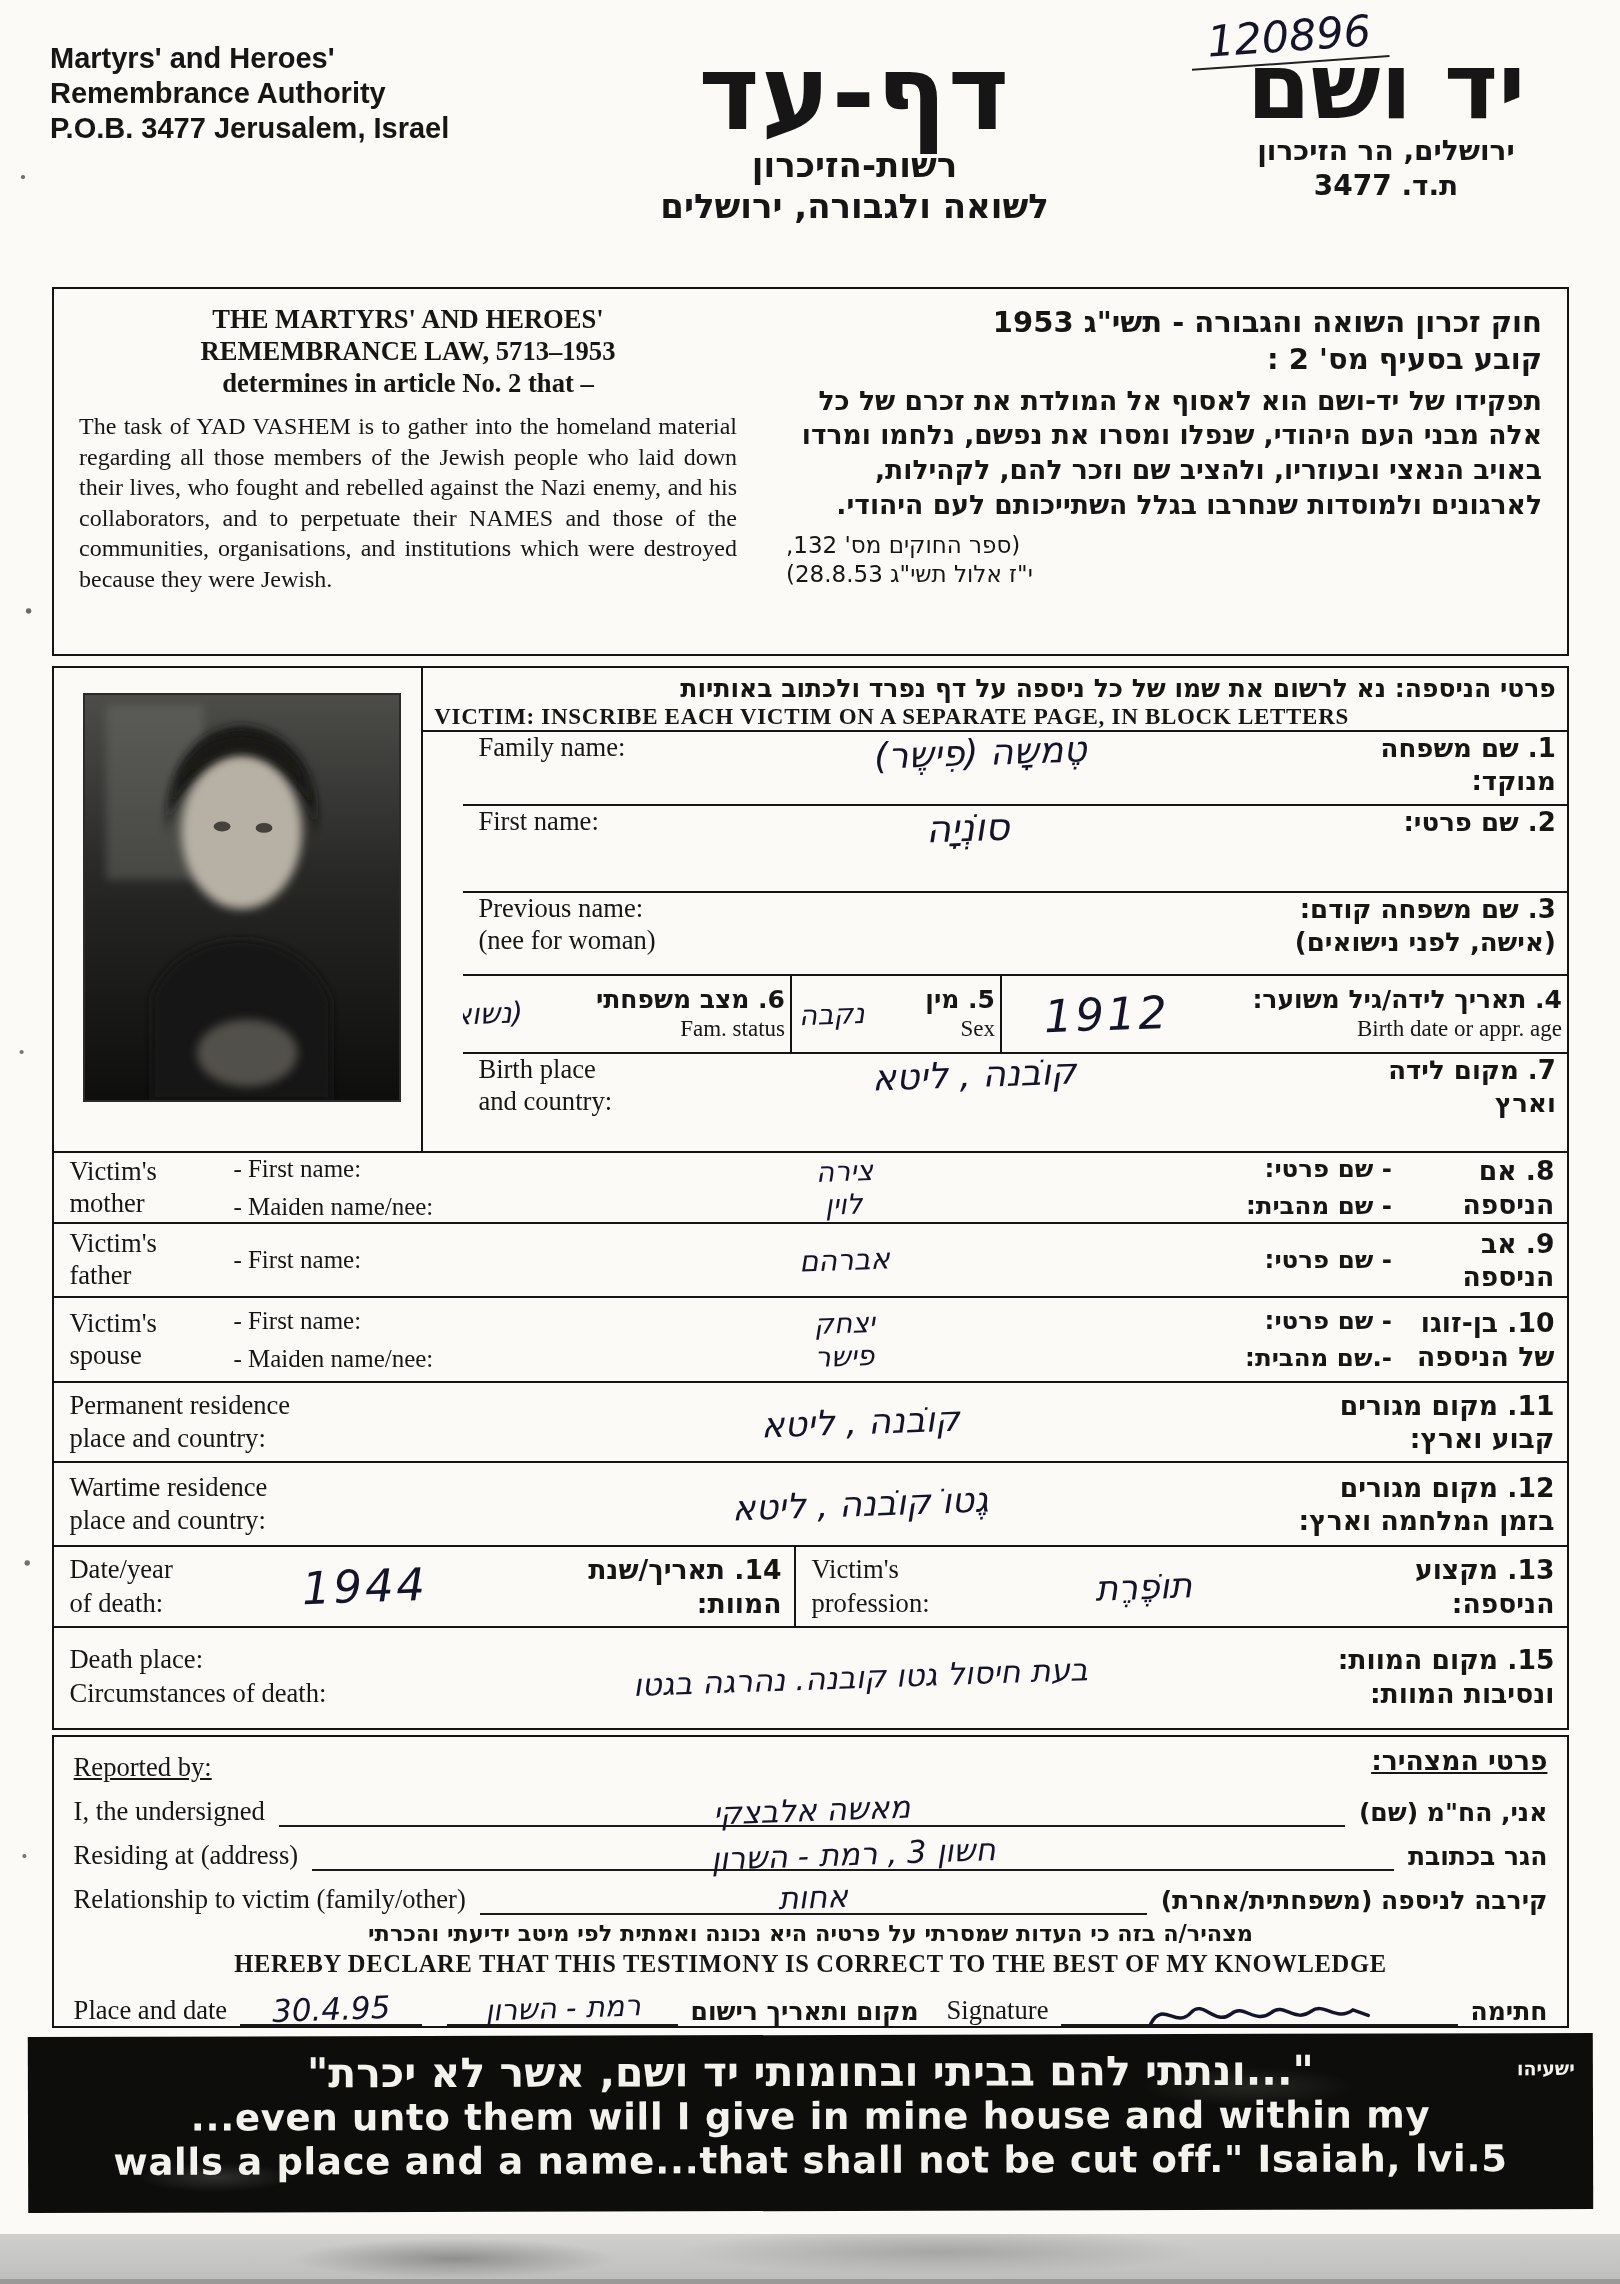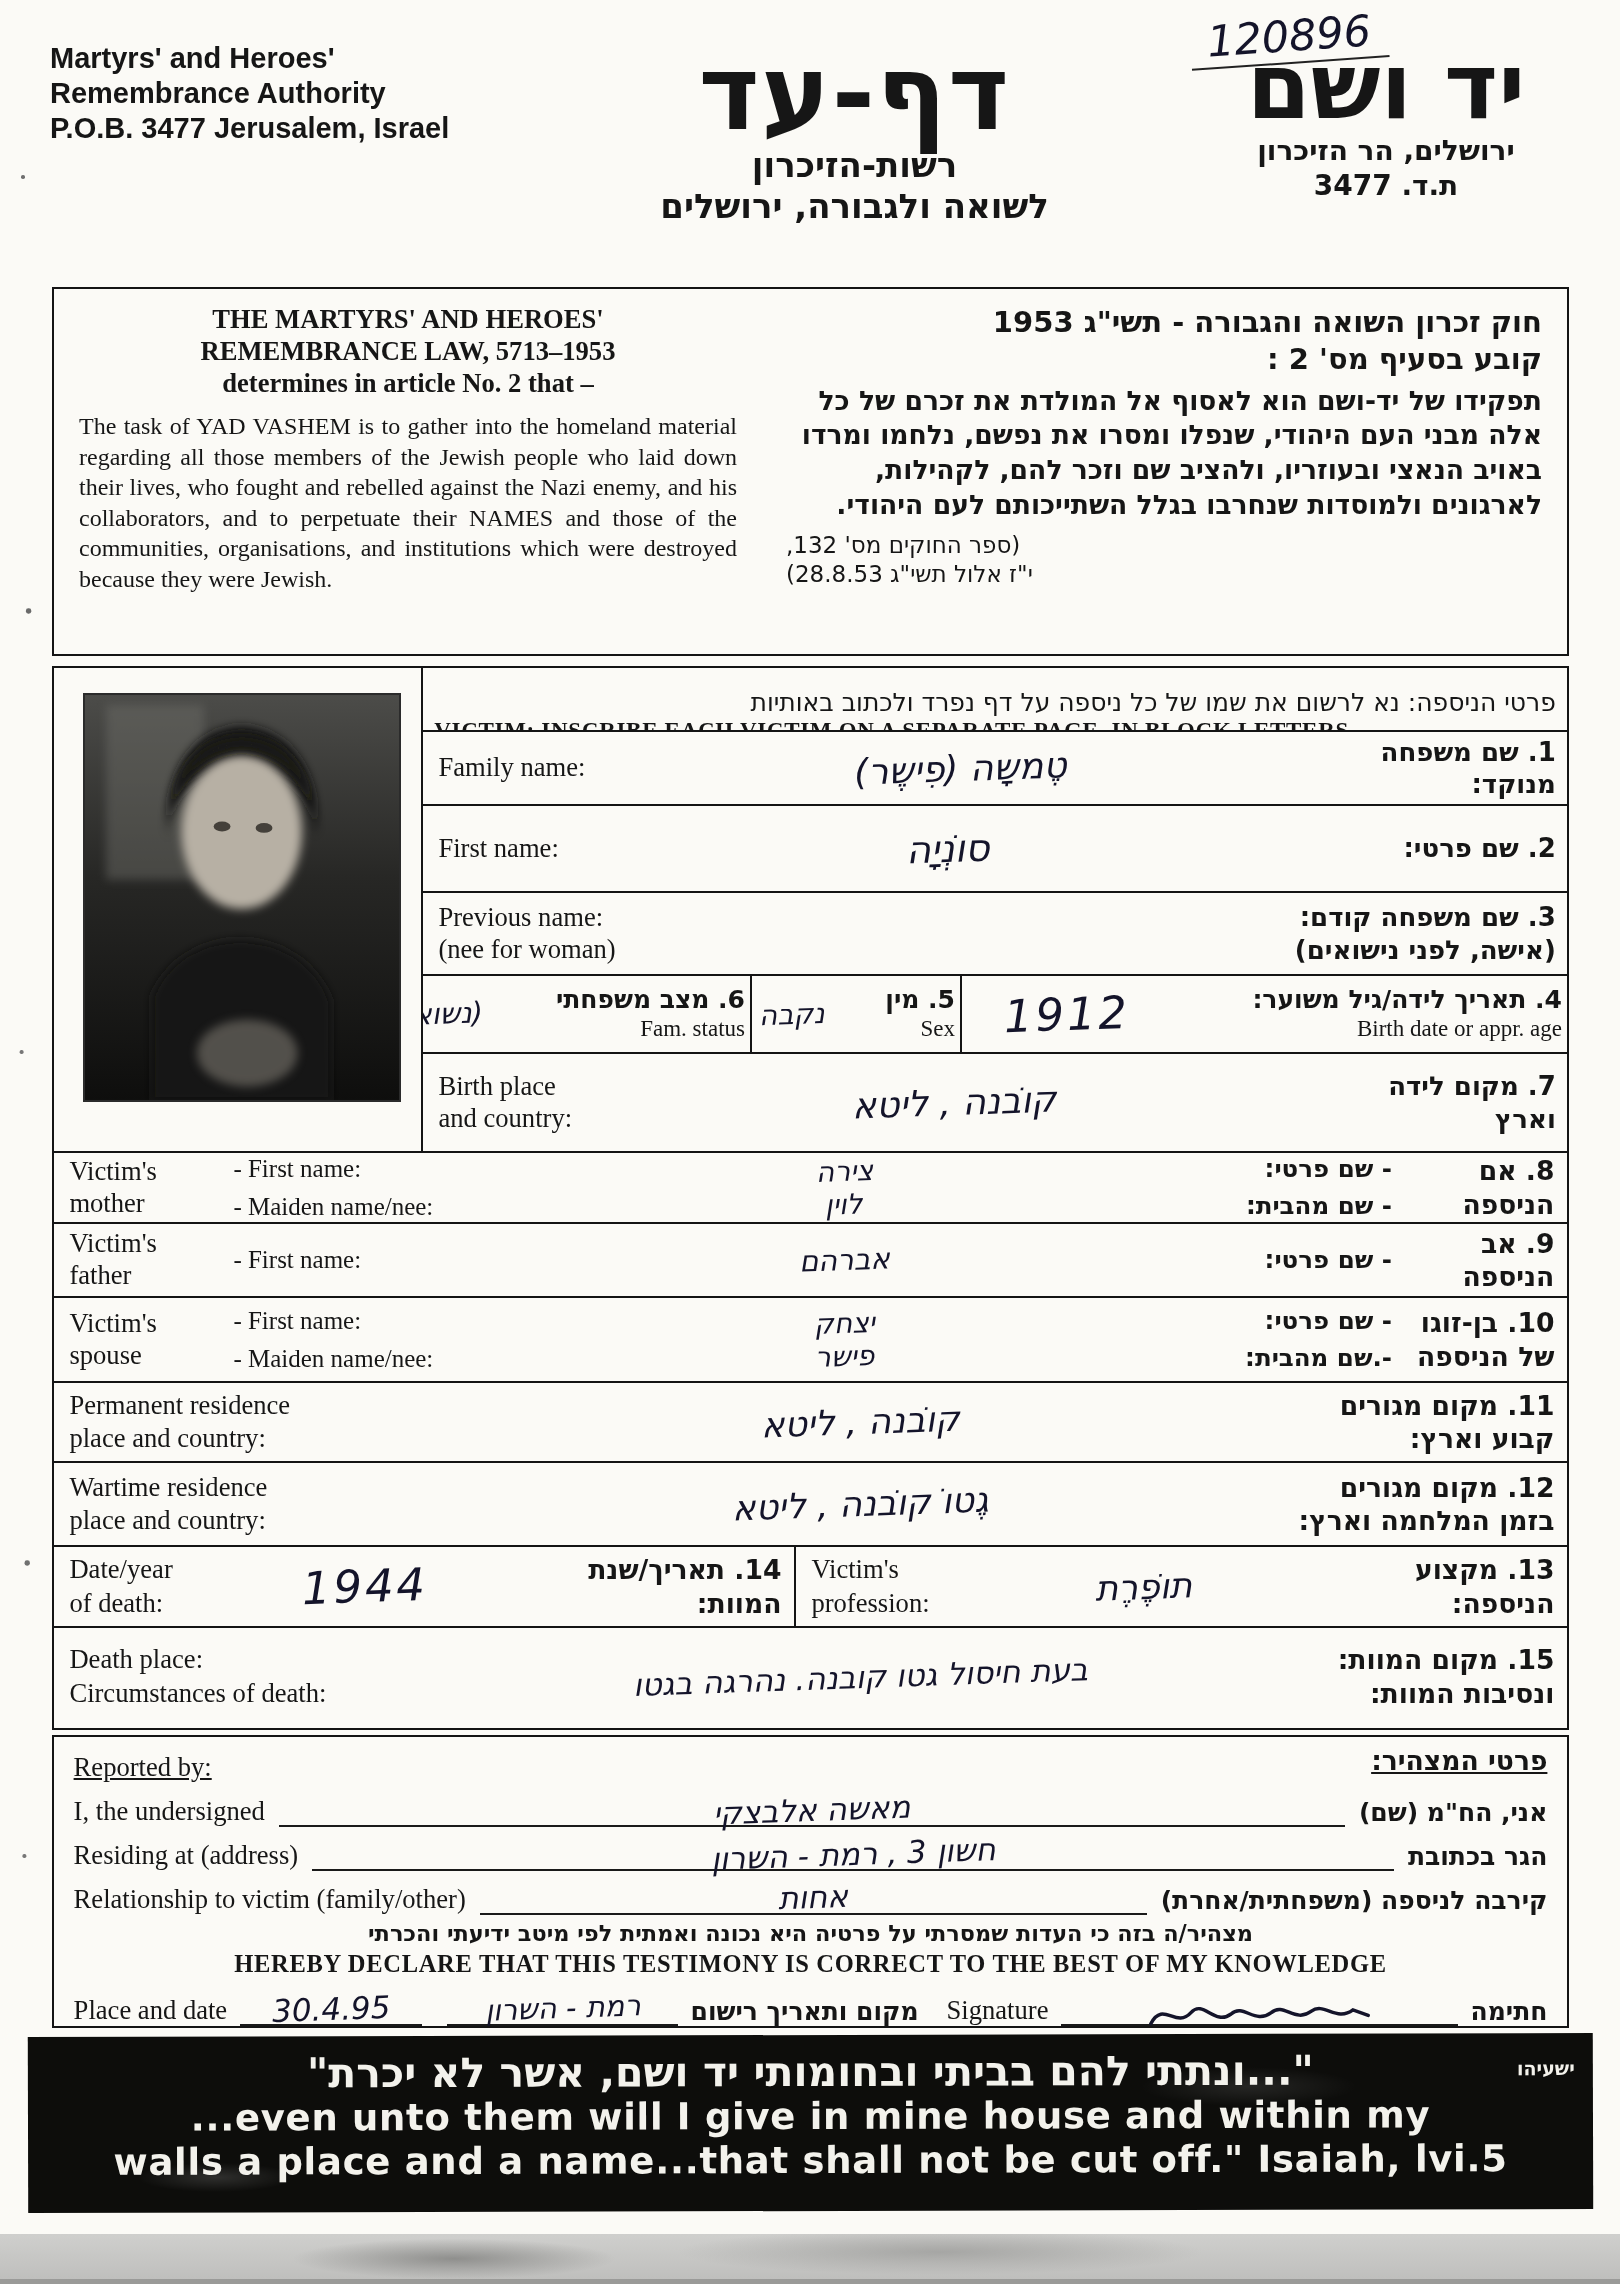--- a/index.html
+++ b/index.html
@@ -64,24 +64,24 @@
   .form-box {
     position: absolute; top: 666px; left: 52px; width: 1517px; height: 1064px;
     border: 2.8px solid #141414; overflow: hidden;
   }
   .photo {
     position: absolute; left: 29px; top: 25px; width: 318px; height: 409px;
     border: 2.1px solid #2b2b2b; background: #222;
   }
   .upper-right { margin-left: 367px; border-left: 2.1px solid #141414; height: 483px; }
   .instructions { height: 64px; border-bottom: 2.1px solid #141414; padding: 5.6px 11.2px 2.8px; overflow: hidden; }
-  .ins-he { font-family: "DejaVu Sans", sans-serif; font-weight: 400; font-size: 25px; text-align: right; margin-top: 14px; }
+  .ins-he { font-family: "DejaVu Sans", sans-serif; font-weight: 700; font-size: 25px; text-align: right; }
   .ins-en { font-weight: 700; font-size: 23px; letter-spacing: 0.7px; margin-top: 1.4px; }
 
-  .frow { display: flex; align-items: center; border-bottom: 2.1px solid #141414; overflow: hidden; }
+  .frow { display: flex; border-bottom: 2.1px solid #141414; overflow: hidden; margin-left: 40px; }
   .frow:last-child { border-bottom: none; }
   .en-lab { font-size: 26.6px; line-height: 1.2; padding-left: 15.4px; }
   .he-lab {
     width: 231px; padding-right: 11.2px; text-align: right;
     font-family: "DejaVu Sans", sans-serif; font-weight: 700; font-size: 26px; line-height: 1.25;
   }
   .mid { flex: 1; text-align: center; }
 
   .cell { height: 100%; display: flex; align-items: center; overflow: visible; }
   .cell + .cell { }

